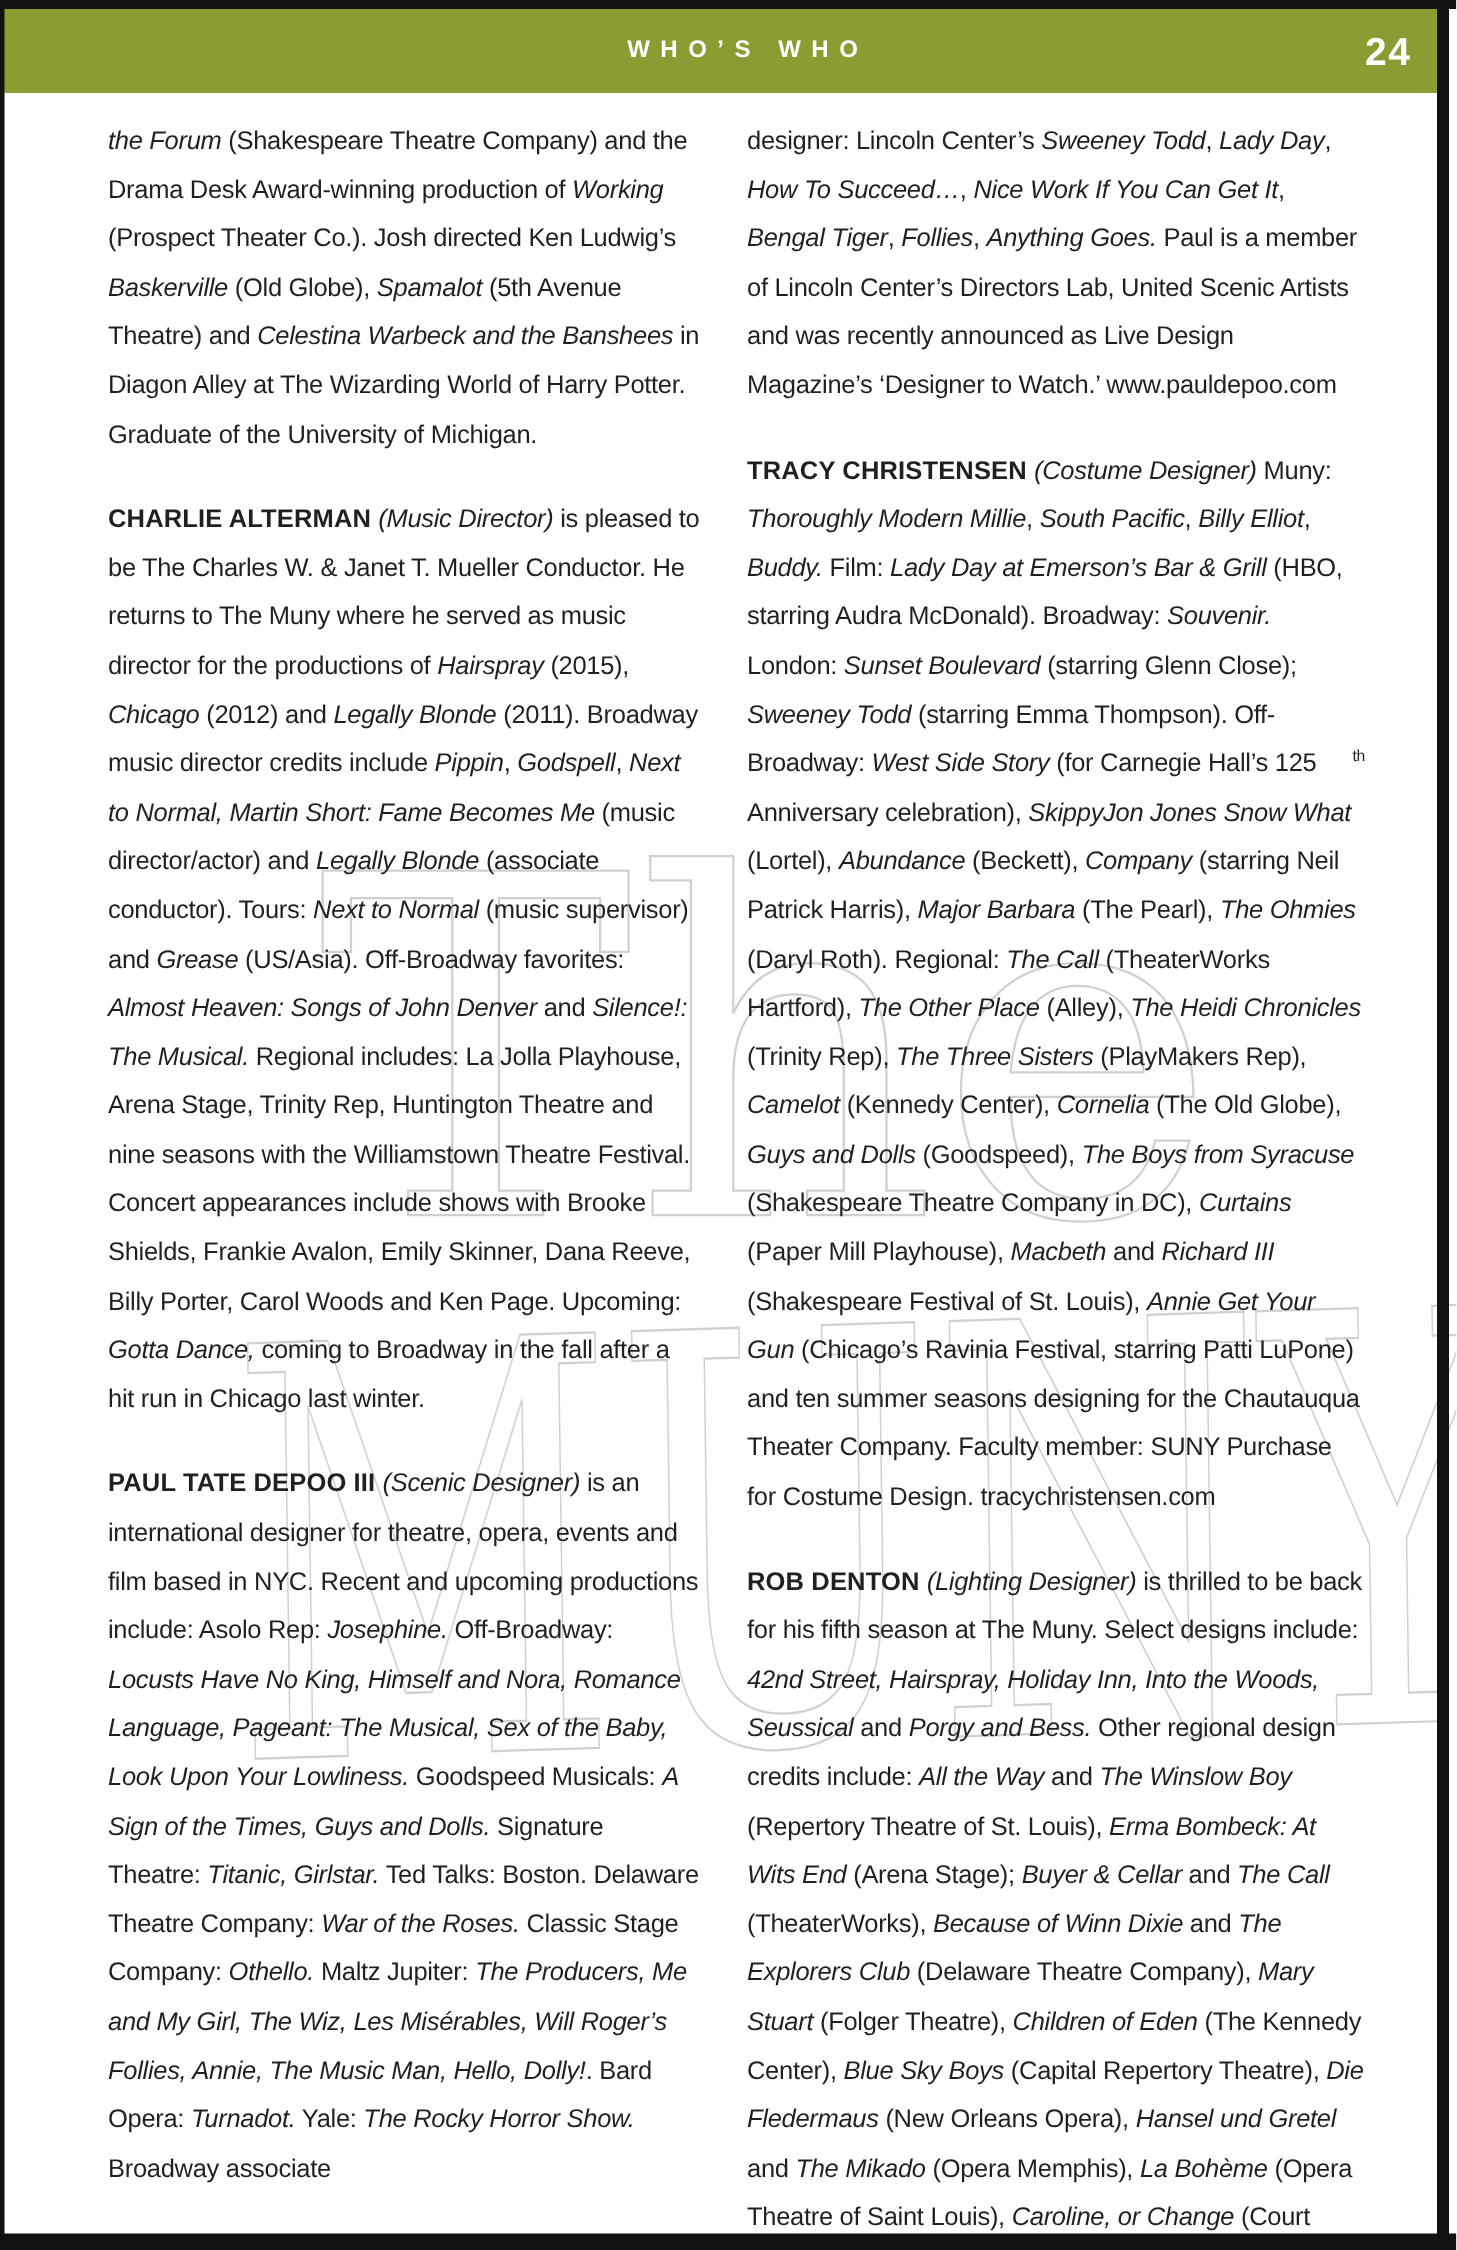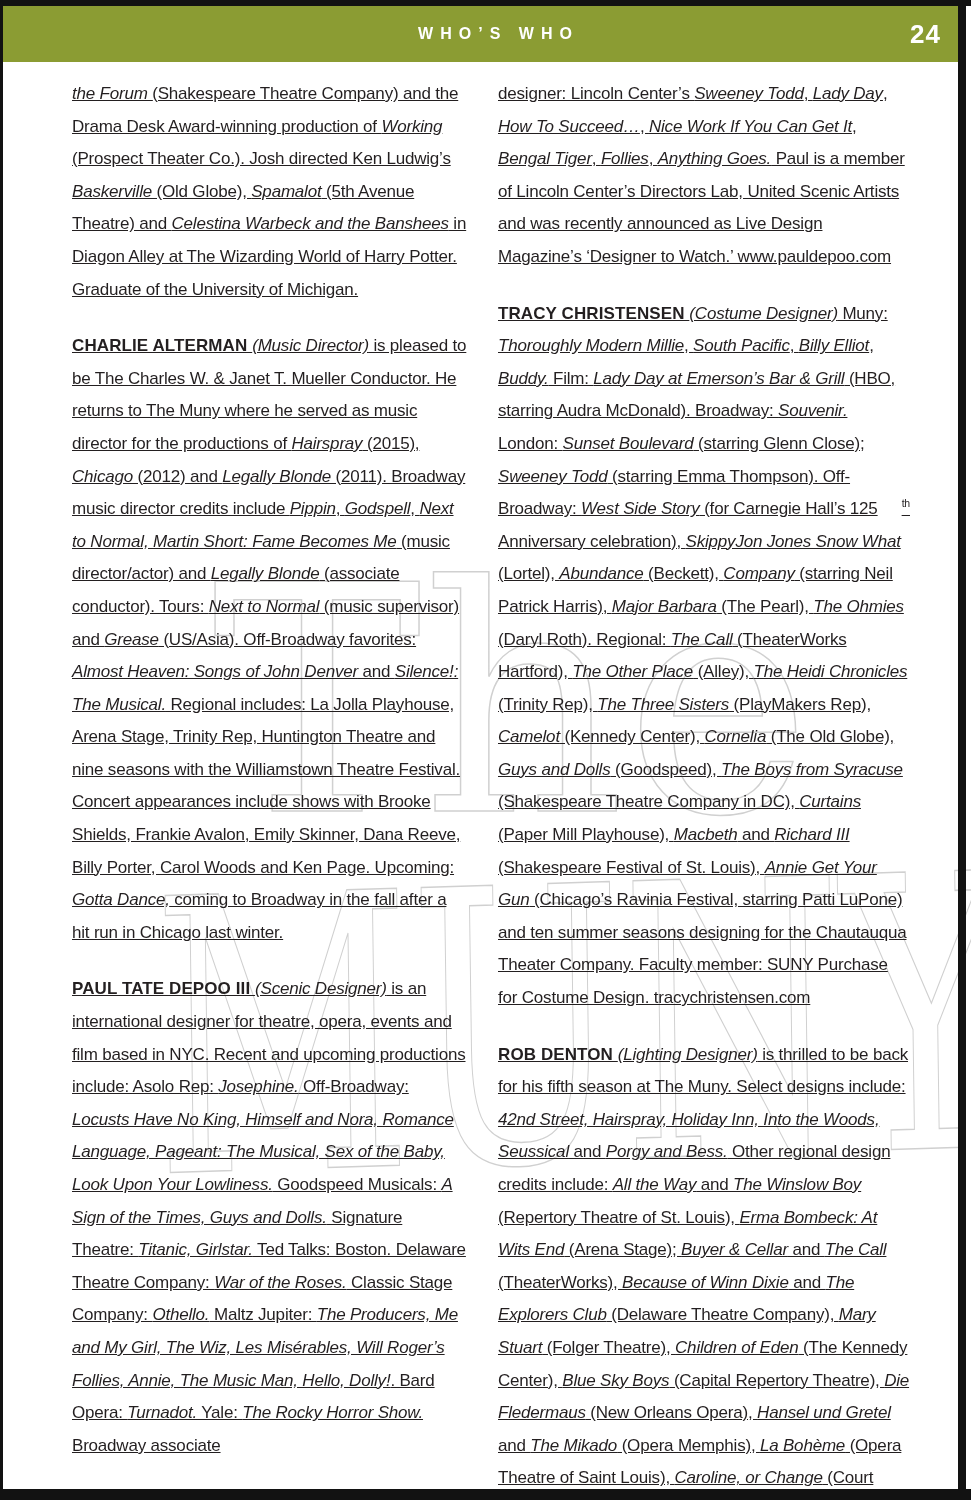--- a/index.html
+++ b/index.html
@@ -34,21 +34,21 @@
   .wm-line{
     position:absolute;font-family:"DejaVu Serif",serif;line-height:1;color:transparent;
     -webkit-text-stroke:1.5px var(--watermark-outline,#d0d0d0);white-space:nowrap;
   }
   .wm-the{left:212px;top:545px;font-size:315px;}
   .wm-muny{left:152px;top:852px;font-size:380px;transform:scaleX(0.66) rotate(-1.2deg);transform-origin:left top;}
 
   
   .col{
     position:absolute;top:78px;z-index:1;
-    font-size:17px;line-height:32.6px;letter-spacing:-0.2px;text-align:left;text-decoration:underline;
+    font-size:17px;line-height:32.6px;letter-spacing:-0.2px;text-align:left;
   }
   .col-left{left:72px;width:396px;}
   .col-right{left:498px;width:412px;}
   .col p{margin:0 0 24px 0;}
   .s-r{font-style:normal;}
   .s-i{font-style:italic;}
   .s-b{font-weight:bold;letter-spacing:0.1px;}
   .s-sup{vertical-align:super;font-size:10.5px;line-height:0;padding-left:24px;}
 </style>
 </head>

